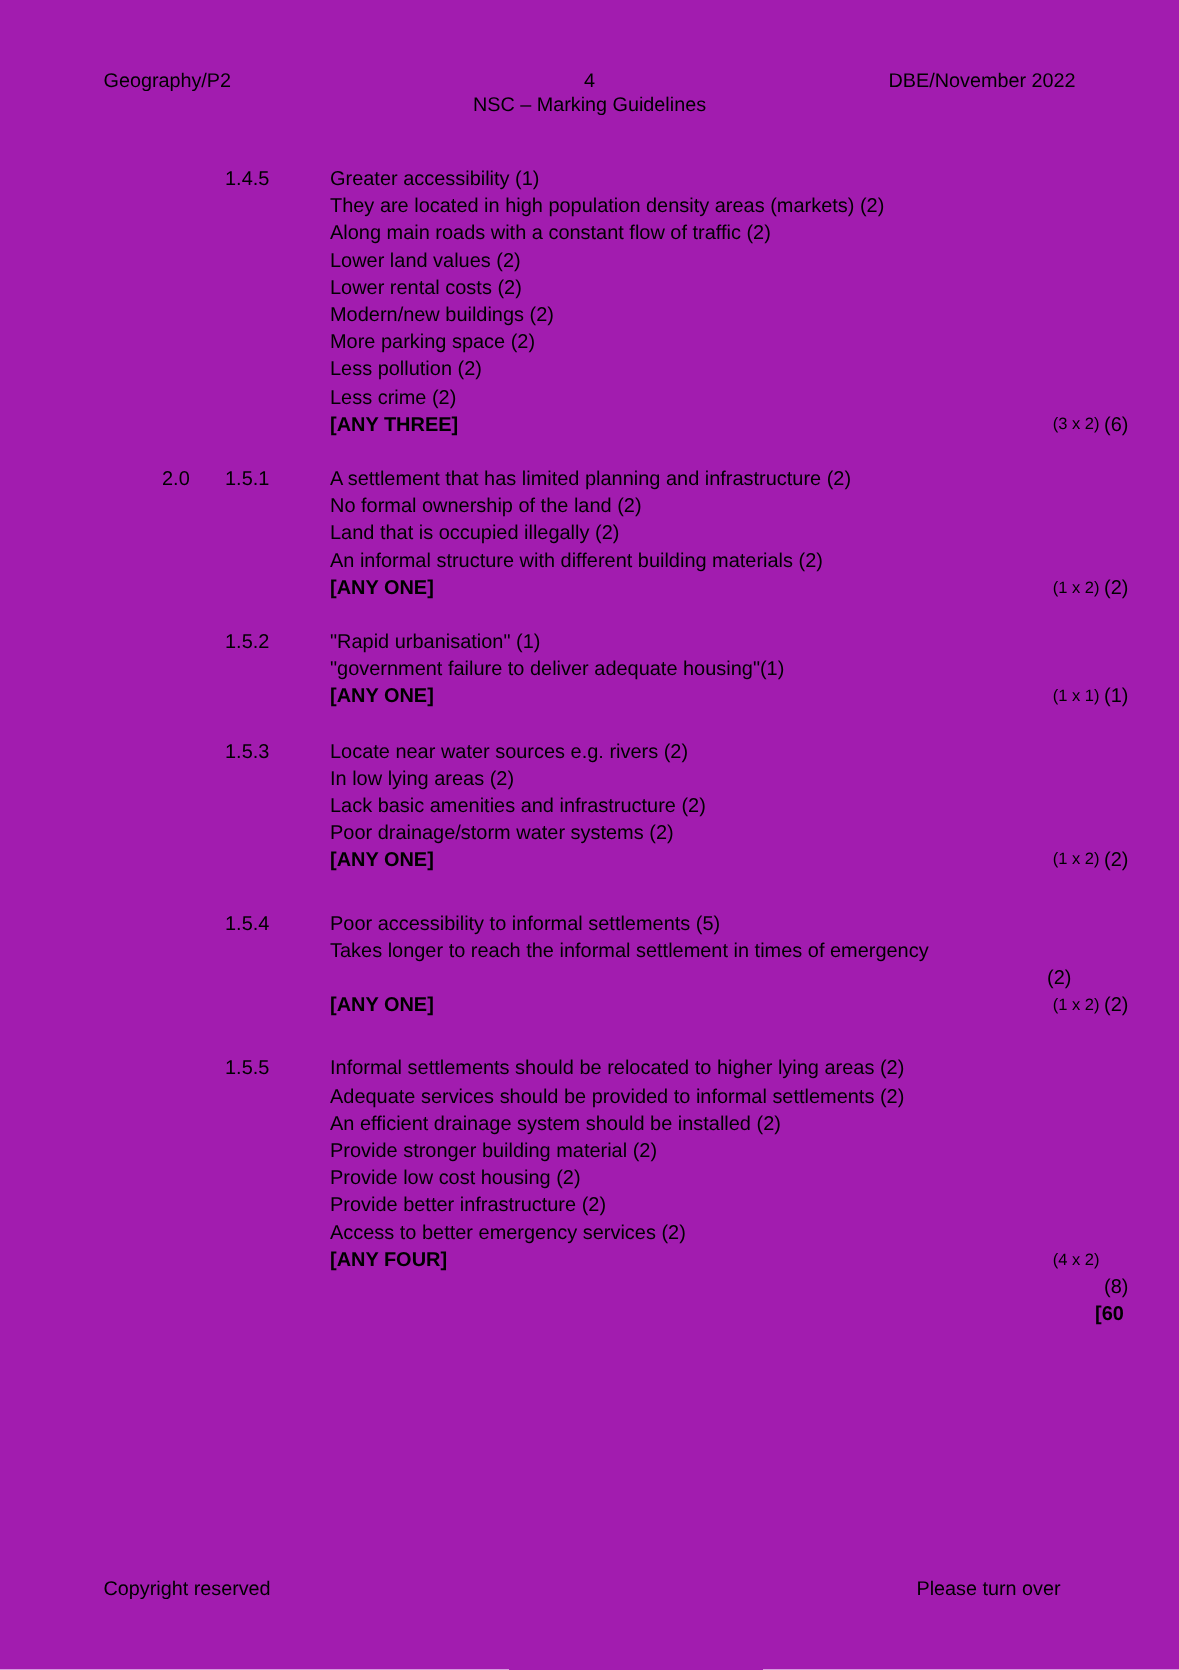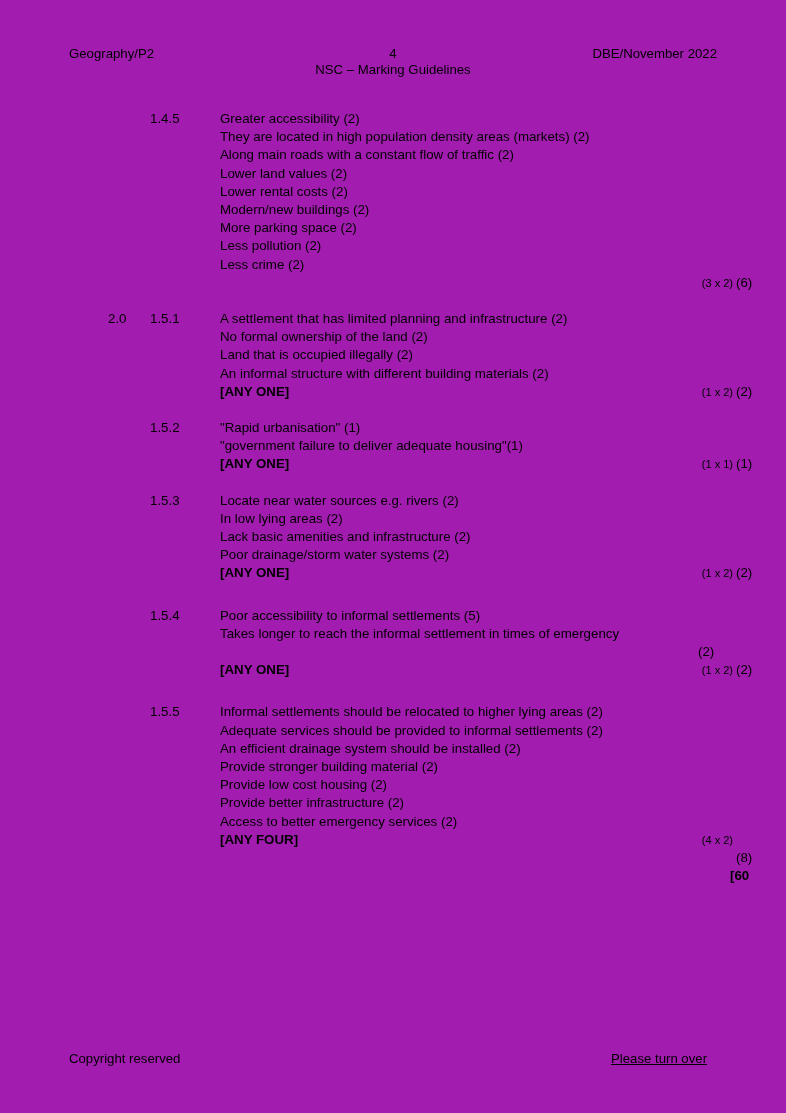--- a/index.html
+++ b/index.html
@@ -172,21 +172,20 @@
     line-height: 16px;
     white-space: nowrap;
   }
   .ftr-right {
     position: absolute;
     left: 611px;
     top: 0;
     font-size: 13.2px;
     line-height: 16px;
     white-space: nowrap;
-    text-decoration: underline;
   }
 </style>
 </head>
 <body>
 
 <div class="page">
 
   <div class="page-header">
     <div class="hdr-left">Geography/P2</div>
     <div class="hdr-center">
@@ -194,21 +193,21 @@
       <span class="pg-sub">NSC – Marking Guidelines</span>
     </div>
     <div class="hdr-right">DBE/November 2022</div>
   </div>
 
   <div class="content">
 
     <div class="qblock gap-none">
       <div class="qrow">
         <div class="col-sub">1.4.5</div>
-        <div class="col-body">Greater accessibility (2)</div>
+        <div class="col-body">Greater accessibility (1)</div>
       </div>
       <div class="qrow">
         <div class="col-body">They are located in high population density areas (markets) (2)</div>
       </div>
       <div class="qrow">
         <div class="col-body">Along main roads with a constant flow of traffic (2)</div>
       </div>
       <div class="qrow">
         <div class="col-body">Lower land values (2)</div>
       </div>
@@ -221,20 +220,21 @@
       <div class="qrow">
         <div class="col-body">More parking space (2)</div>
       </div>
       <div class="qrow">
         <div class="col-body">Less pollution (2)</div>
       </div>
       <div class="qrow">
         <div class="col-body">Less crime (2)</div>
       </div>
       <div class="qrow">
+        <div class="col-body bold">[ANY THREE]</div>
         <div class="col-calc">(3 x 2)</div>
         <div class="col-total">(6)</div>
       </div>
     </div>
 
     <div class="qblock gap-std">
       <div class="qrow">
         <div class="col-main">2.0</div>
         <div class="col-sub">1.5.1</div>
         <div class="col-body">A settlement that has limited planning and infrastructure (2)</div>

